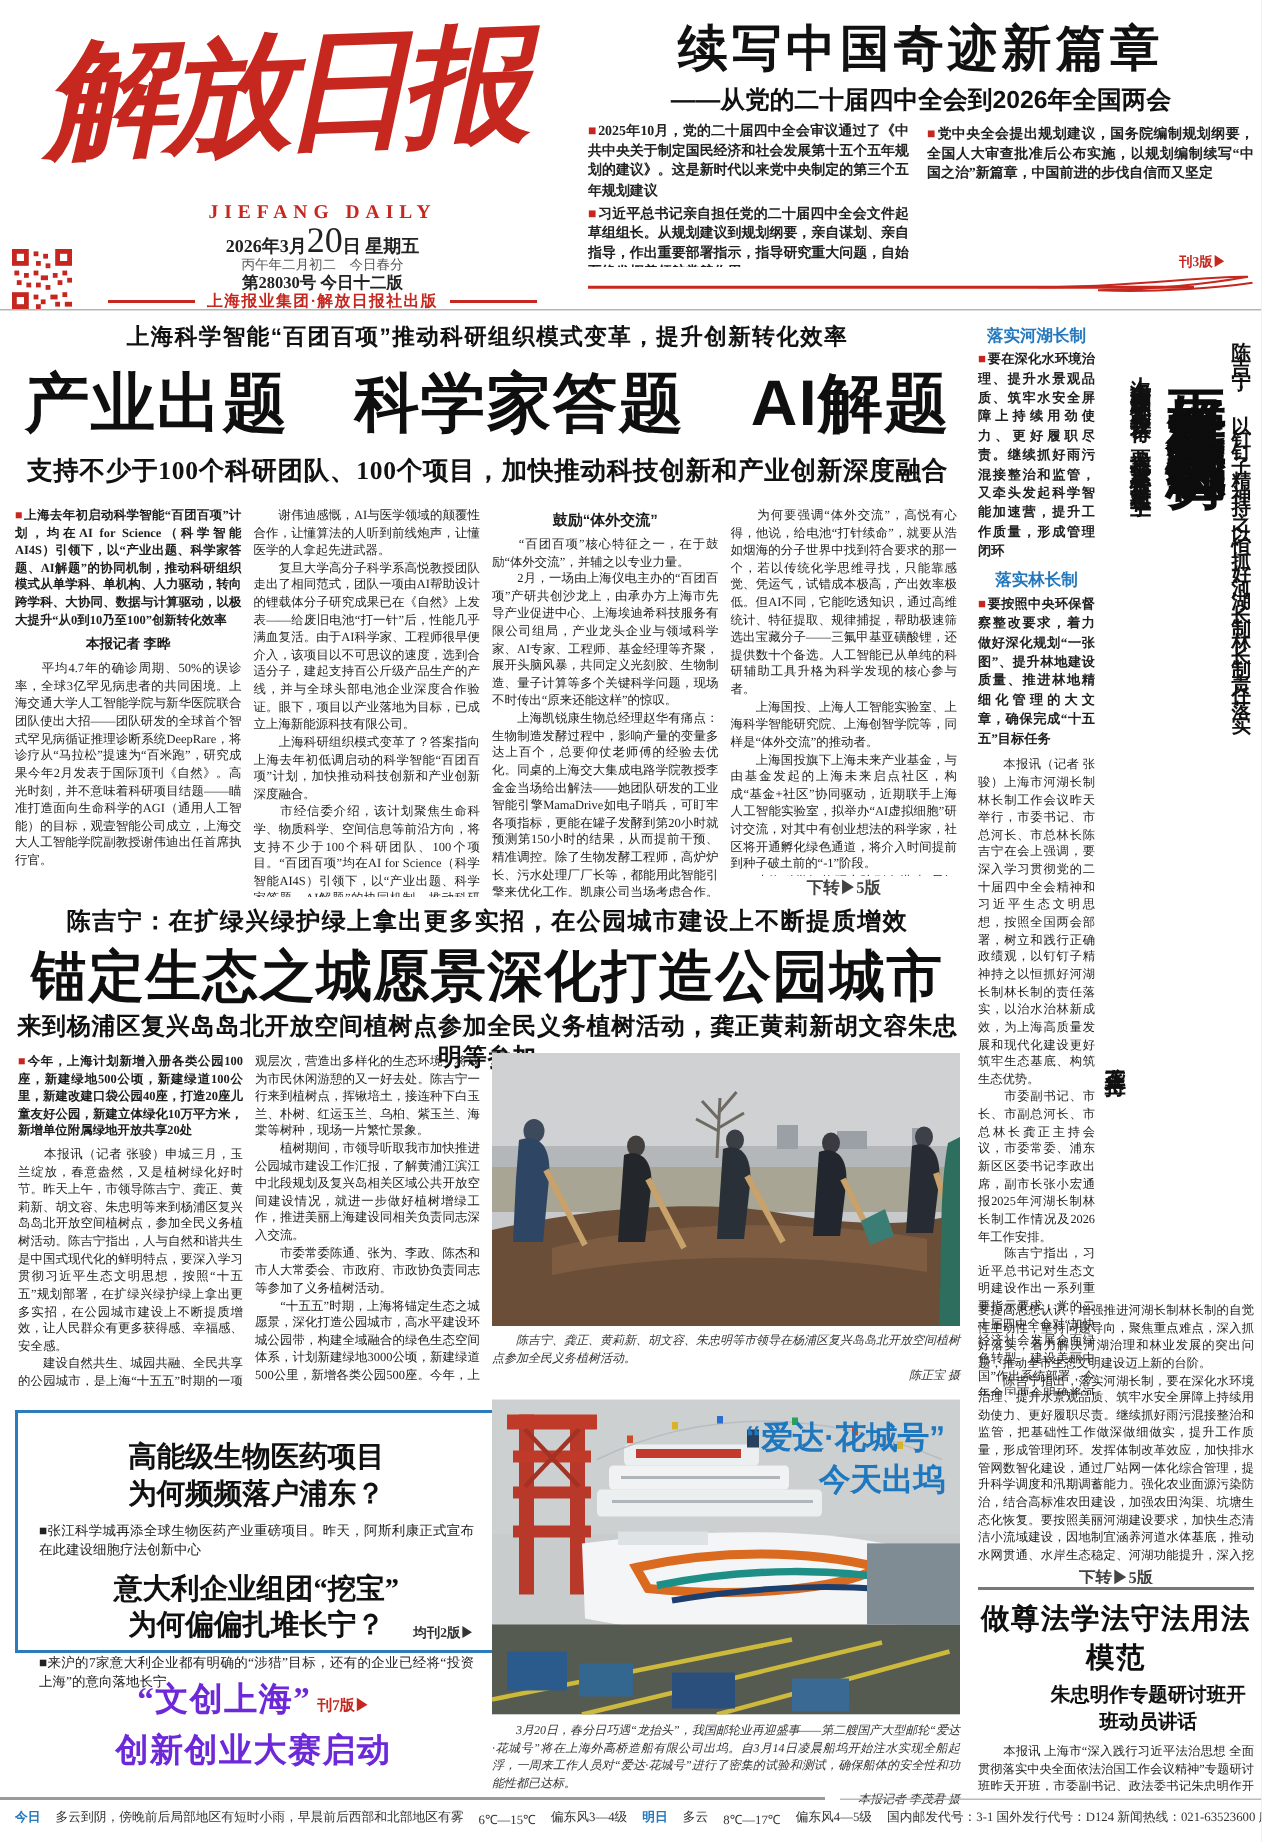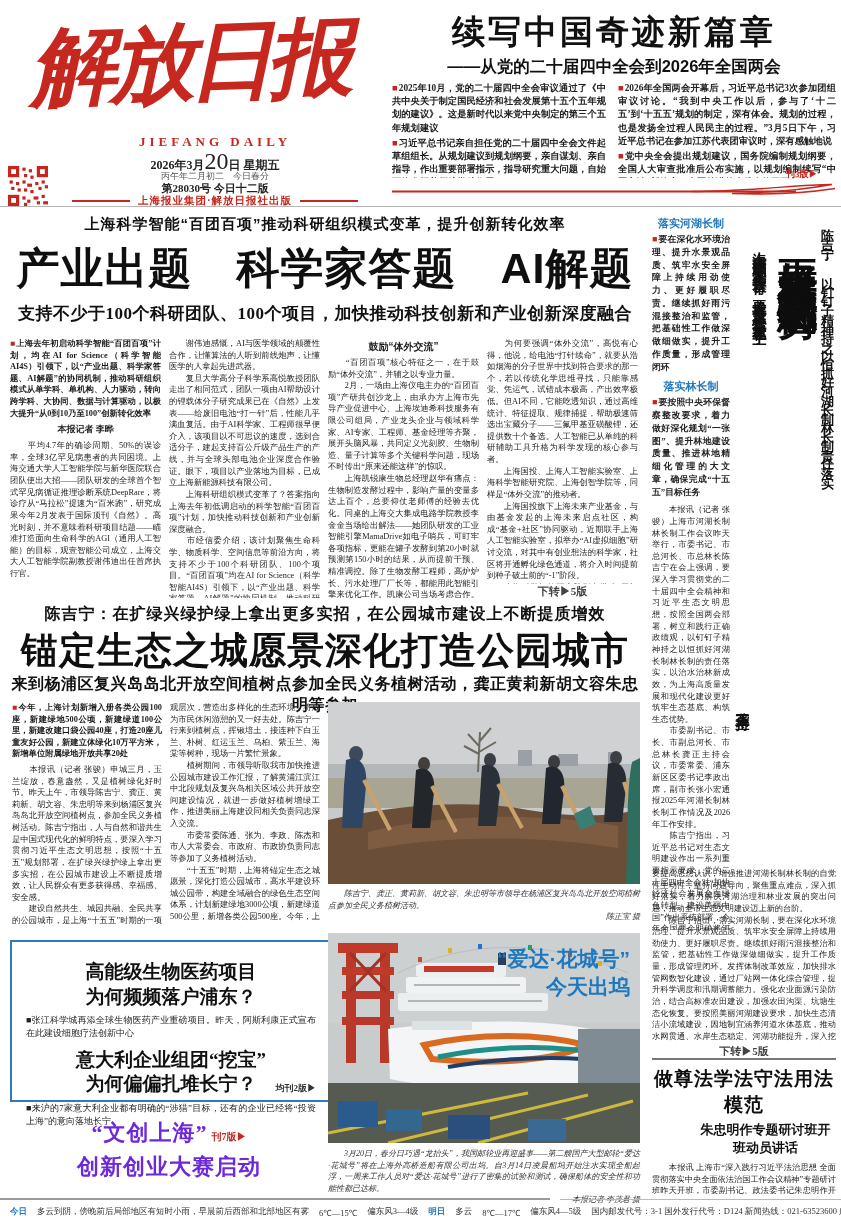--- a/index.html
+++ b/index.html
@@ -119,21 +119,20 @@
     </g>
   </svg>
 
   <div class="abs center t-head serif" style="left:392px;top:10px;width:444px;">续写中国奇迹新篇章</div>
   <div class="abs center t-sub sans" style="left:392px;top:56px;width:444px;">——从党的二十届四中全会到2026年全国两会</div>
   <div class="abs" style="left:392px;top:82px;width:214px;height:96px;overflow:hidden;">
     <div class="t-col"><span class="rb">2025年10月，党的二十届四中全会审议通过了《中共中央关于制定国民经济和社会发展第十五个五年规划的建议》。这是新时代以来党中央制定的第三个五年规划建议</span></div>
     <div class="t-col" style="margin-top:2px;"><span class="rb">习近平总书记亲自担任党的二十届四中全会文件起草组组长。从规划建议到规划纲要，亲自谋划、亲自指导，作出重要部署指示，指导研究重大问题，自始至终发挥着领航掌舵作用</span></div>
   </div>
   <div class="abs" style="left:618px;top:82px;width:218px;height:96px;overflow:hidden;">
-    <div class="t-col"><span class="rb">2026年全国两会开幕后，习近平总书记3次参加团组审议讨论。“我到中央工作以后，参与了‘十二五’到‘十五五’规划的制定，深有体会。规划的过程，也是发扬全过程人民民主的过程。”3月5日下午，习近平总书记在参加江苏代表团审议时，深有感触地说</span></div>
     <div class="t-col" style="margin-top:2px;"><span class="rb">党中央全会提出规划建议，国务院编制规划纲要，全国人大审查批准后公布实施，以规划编制续写“中国之治”新篇章，中国前进的步伐自信而又坚定</span></div>
   </div>
   <div class="abs pageref" style="left:786px;top:168px;">刊3版▶</div>
 
   <svg class="abs" style="left:392px;top:182px;" width="444" height="16" viewBox="0 0 444 16">
     <path d="M0,9.5 H404" stroke="#c6271e" stroke-width="2" fill="none"></path>
     <path d="M300,9.5 C360,9.5 410,2 440,2.5 C415,7 385,10.5 340,11.5 C380,13 420,10 443,6.5" stroke="#c6271e" stroke-width="1.4" fill="none"></path>
   </svg>
   <hr class="rule abs" style="left:0;top:206px;width:841px;">
 
@@ -295,21 +294,21 @@
     <div class="credit">本报记者 李茂君 摄</div>
   </div>
 
   <div class="abs v sb-kicker" style="left:818px;top:218px;height:655px;">陈吉宁：以钉钉子精神持之以恒抓好河湖长制林长制责任落实</div>
   <div class="abs v sb-h" style="left:770px;top:228px;height:630px;">更好筑牢生态基底构筑生态优势</div>
   <div class="abs v sb-sub" style="left:750px;top:240px;height:590px;">上海市河湖长制林长制工作会议举行，要求把责任放在心上扛在肩上抓在手上</div>
   <div class="abs v sb-sub" style="left:733px;top:700px;height:140px;">龚正主持</div>
 
   <div class="abs" style="left:652px;top:214px;width:78px;height:716px;overflow:hidden;">
     <div class="sb-boxtitle">落实河湖长制</div>
-    <div class="sb-boxtxt"><span class="rb">要在深化水环境治理、提升水景观品质、筑牢水安全屏障上持续用劲使力、更好履职尽责。继续抓好雨污混接整治和监管，把基础性工作做深做细做实，提升工作质量，形成管理闭环</span></div>
+    <div class="sb-boxtxt"><span class="rb">要在深化水环境治理、提升水景观品质、筑牢水安全屏障上持续用劲使力、更好履职尽责。继续抓好雨污混接整治和监管，又牵头发起科学智能加速营，提升工作质量，形成管理闭环</span></div>
     <div class="sb-boxtitle" style="margin-top:6px;">落实林长制</div>
     <div class="sb-boxtxt"><span class="rb">要按照中央环保督察整改要求，着力做好深化规划“一张图”、提升林地建设质量、推进林地精细化管理的大文章，确保完成“十五五”目标任务</span></div>
     <div class="sb-body" style="margin-top:6px;">　　本报讯（记者 张骏）上海市河湖长制林长制工作会议昨天举行，市委书记、市总河长、市总林长陈吉宁在会上强调，要深入学习贯彻党的二十届四中全会精神和习近平生态文明思想，按照全国两会部署，树立和践行正确政绩观，以钉钉子精神持之以恒抓好河湖长制林长制的责任落实，以治水治林新成效，为上海高质量发展和现代化建设更好筑牢生态基底、构筑生态优势。
 　　市委副书记、市长、市副总河长、市总林长龚正主持会议，市委常委、浦东新区区委书记李政出席，副市长张小宏通报2025年河湖长制林长制工作情况及2026年工作安排。
 　　陈吉宁指出，习近平总书记对生态文明建设作出一系列重要指示要求，党的二十届四中全会对“加快经济社会发展全面绿色转型、建设美丽中国”作出系统部署，今年全国两会明确将河湖长制、林长制写入生态环境法典，为我们在新征程上做好治水治林工作指明了前进方向、提供了根本遵循。</div>
   </div>
 
   <div class="abs" style="left:652px;top:868px;width:184px;height:188px;overflow:hidden;">
     <div class="sb-body" style="height:176px;">要提高思想认识，增强推进河湖长制林长制的自觉性主动性，坚持问题导向，聚焦重点难点，深入抓好落实，着力解决河湖治理和林业发展的突出问题，推动全市生态文明建设迈上新的台阶。
 　　陈吉宁指出，落实河湖长制，要在深化水环境治理、提升水景观品质、筑牢水安全屏障上持续用劲使力、更好履职尽责。继续抓好雨污混接整治和监管，把基础性工作做深做细做实，提升工作质量，形成管理闭环。发挥体制改革效应，加快排水管网数智化建设，通过厂站网一体化综合管理，提升科学调度和汛期调蓄能力。强化农业面源污染防治，结合高标准农田建设，加强农田沟渠、坑塘生态化恢复。要按照美丽河湖建设要求，加快生态清洁小流域建设，因地制宜涵养河道水体基底，推动水网贯通、水岸生态稳定、河湖功能提升，深入挖掘江南农耕文化内涵，更好传承乡村文脉，彰显乡村特色。结合城市更新，开展定期“体检”，做好排水管道修复、改造、道路积水改善，提升饮用水水源保护区精细化管理水平，增强城市供水韧性安全。

